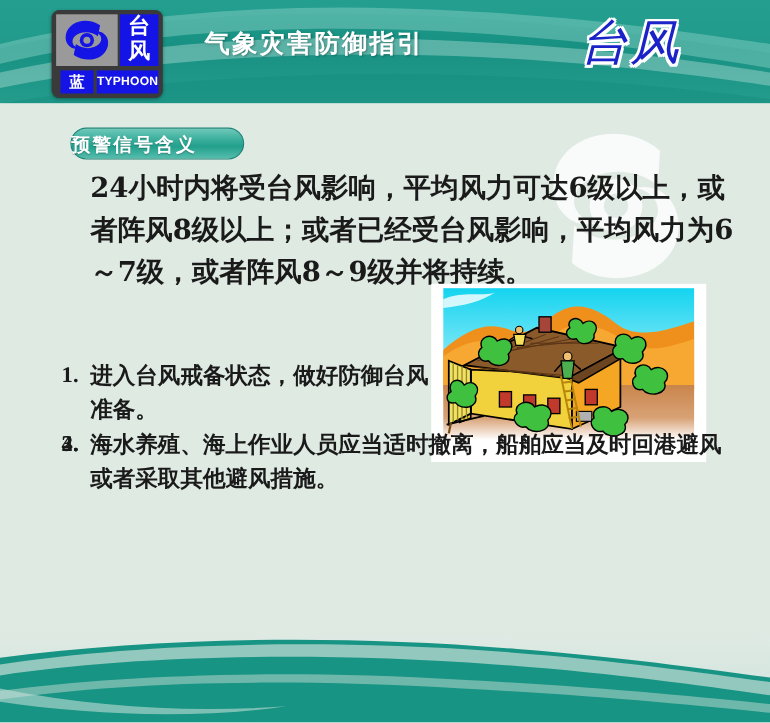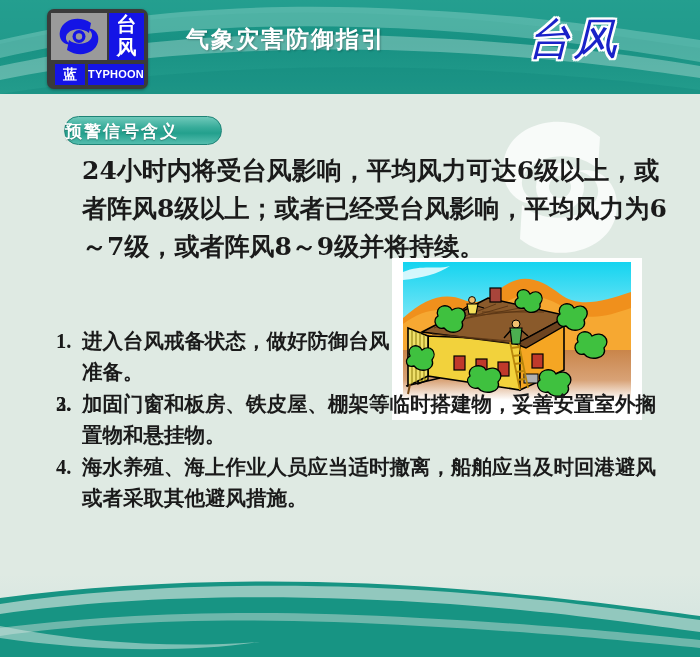--- a/index.html
+++ b/index.html
@@ -356,21 +356,20 @@
     <ul class="guide-list">
       <li class="narrow">
         <span class="num">1.</span>
         <span>进入台风戒备状态，做好防御台风准备。</span>
       </li>
       <li class="narrow">
         <span class="num">2.</span>
       </li>
       <li>
         <span class="num">3.</span>
-        <span>加固门窗和板房、铁皮屋、棚架等临时搭建物，妥善安置室外搁置物和悬挂物。</span>
       </li>
       <li>
         <span class="num">4.</span>
         <span>海水养殖、海上作业人员应当适时撤离，船舶应当及时回港避风或者采取其他避风措施。</span>
       </li>
     </ul>
   </div>
 
   <div class="footer">
     <svg width="700" height="83" viewBox="0 0 700 83" preserveAspectRatio="none">

